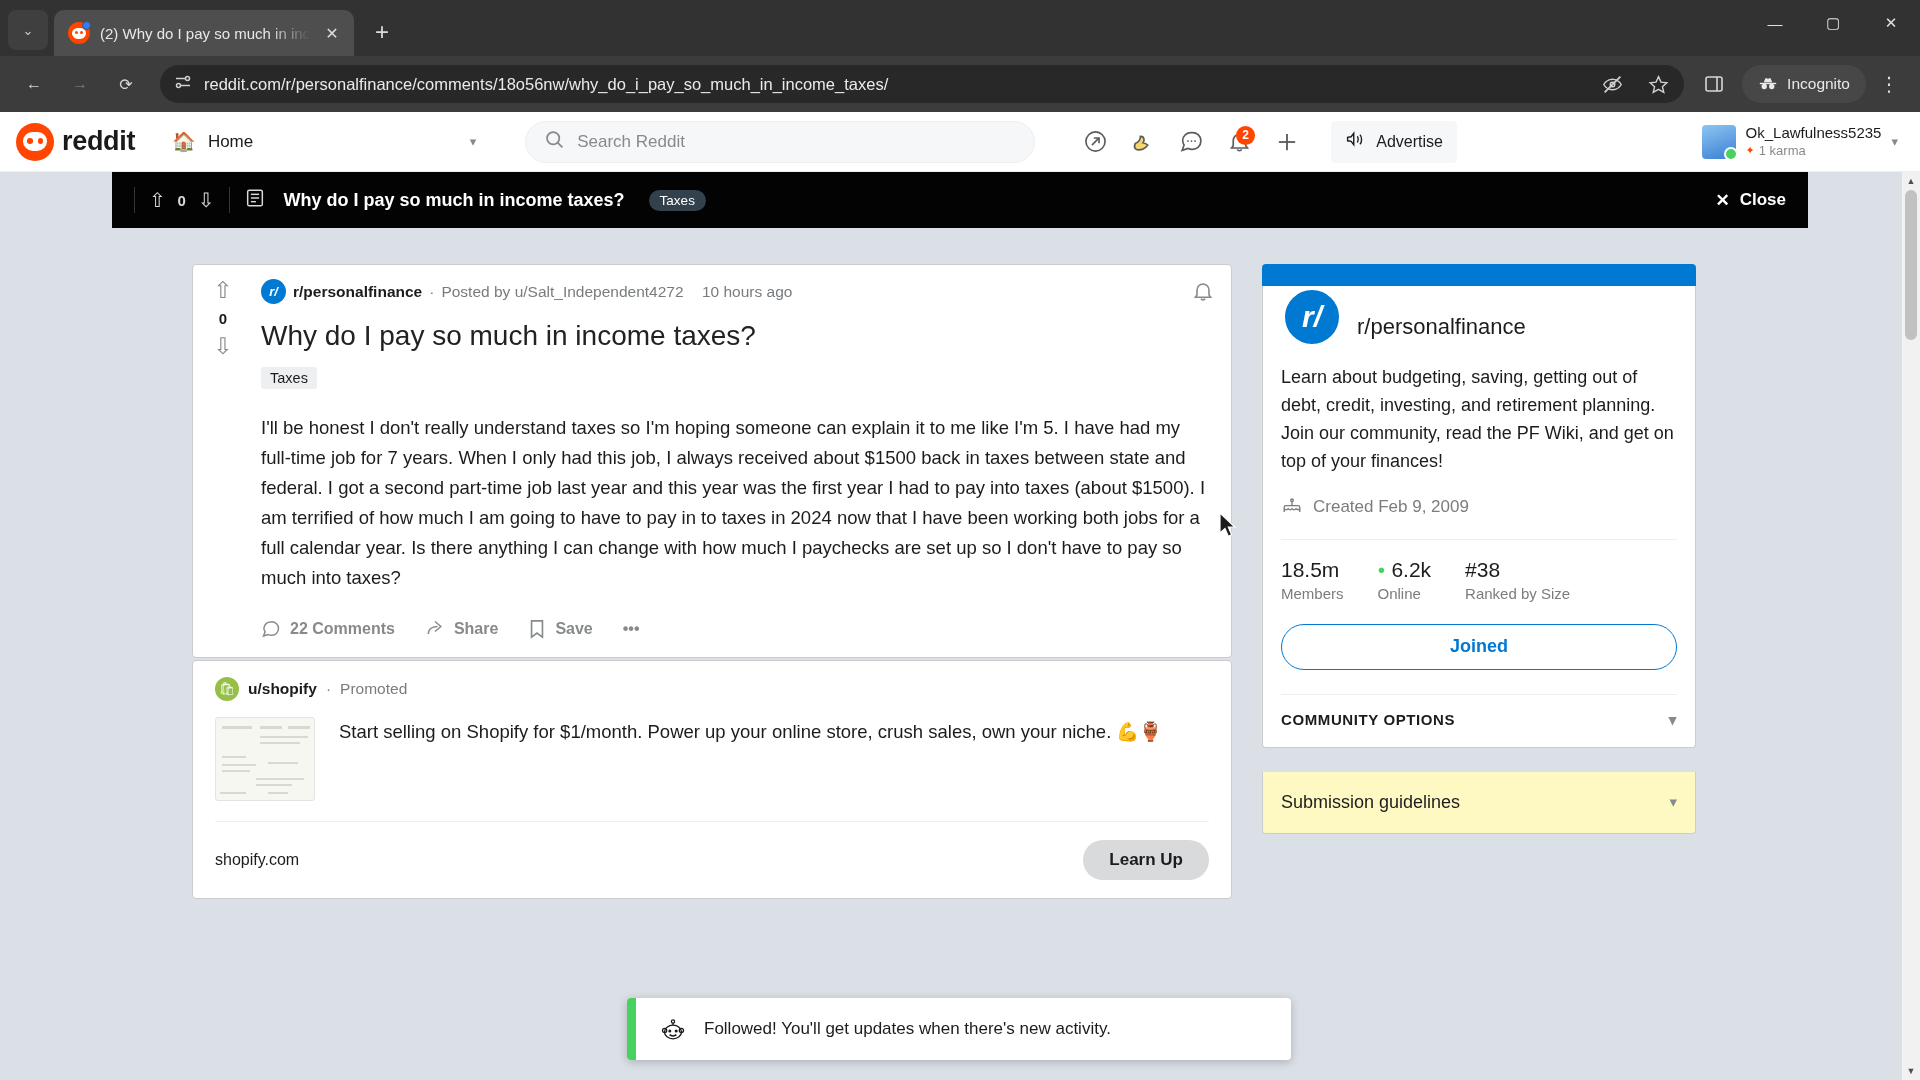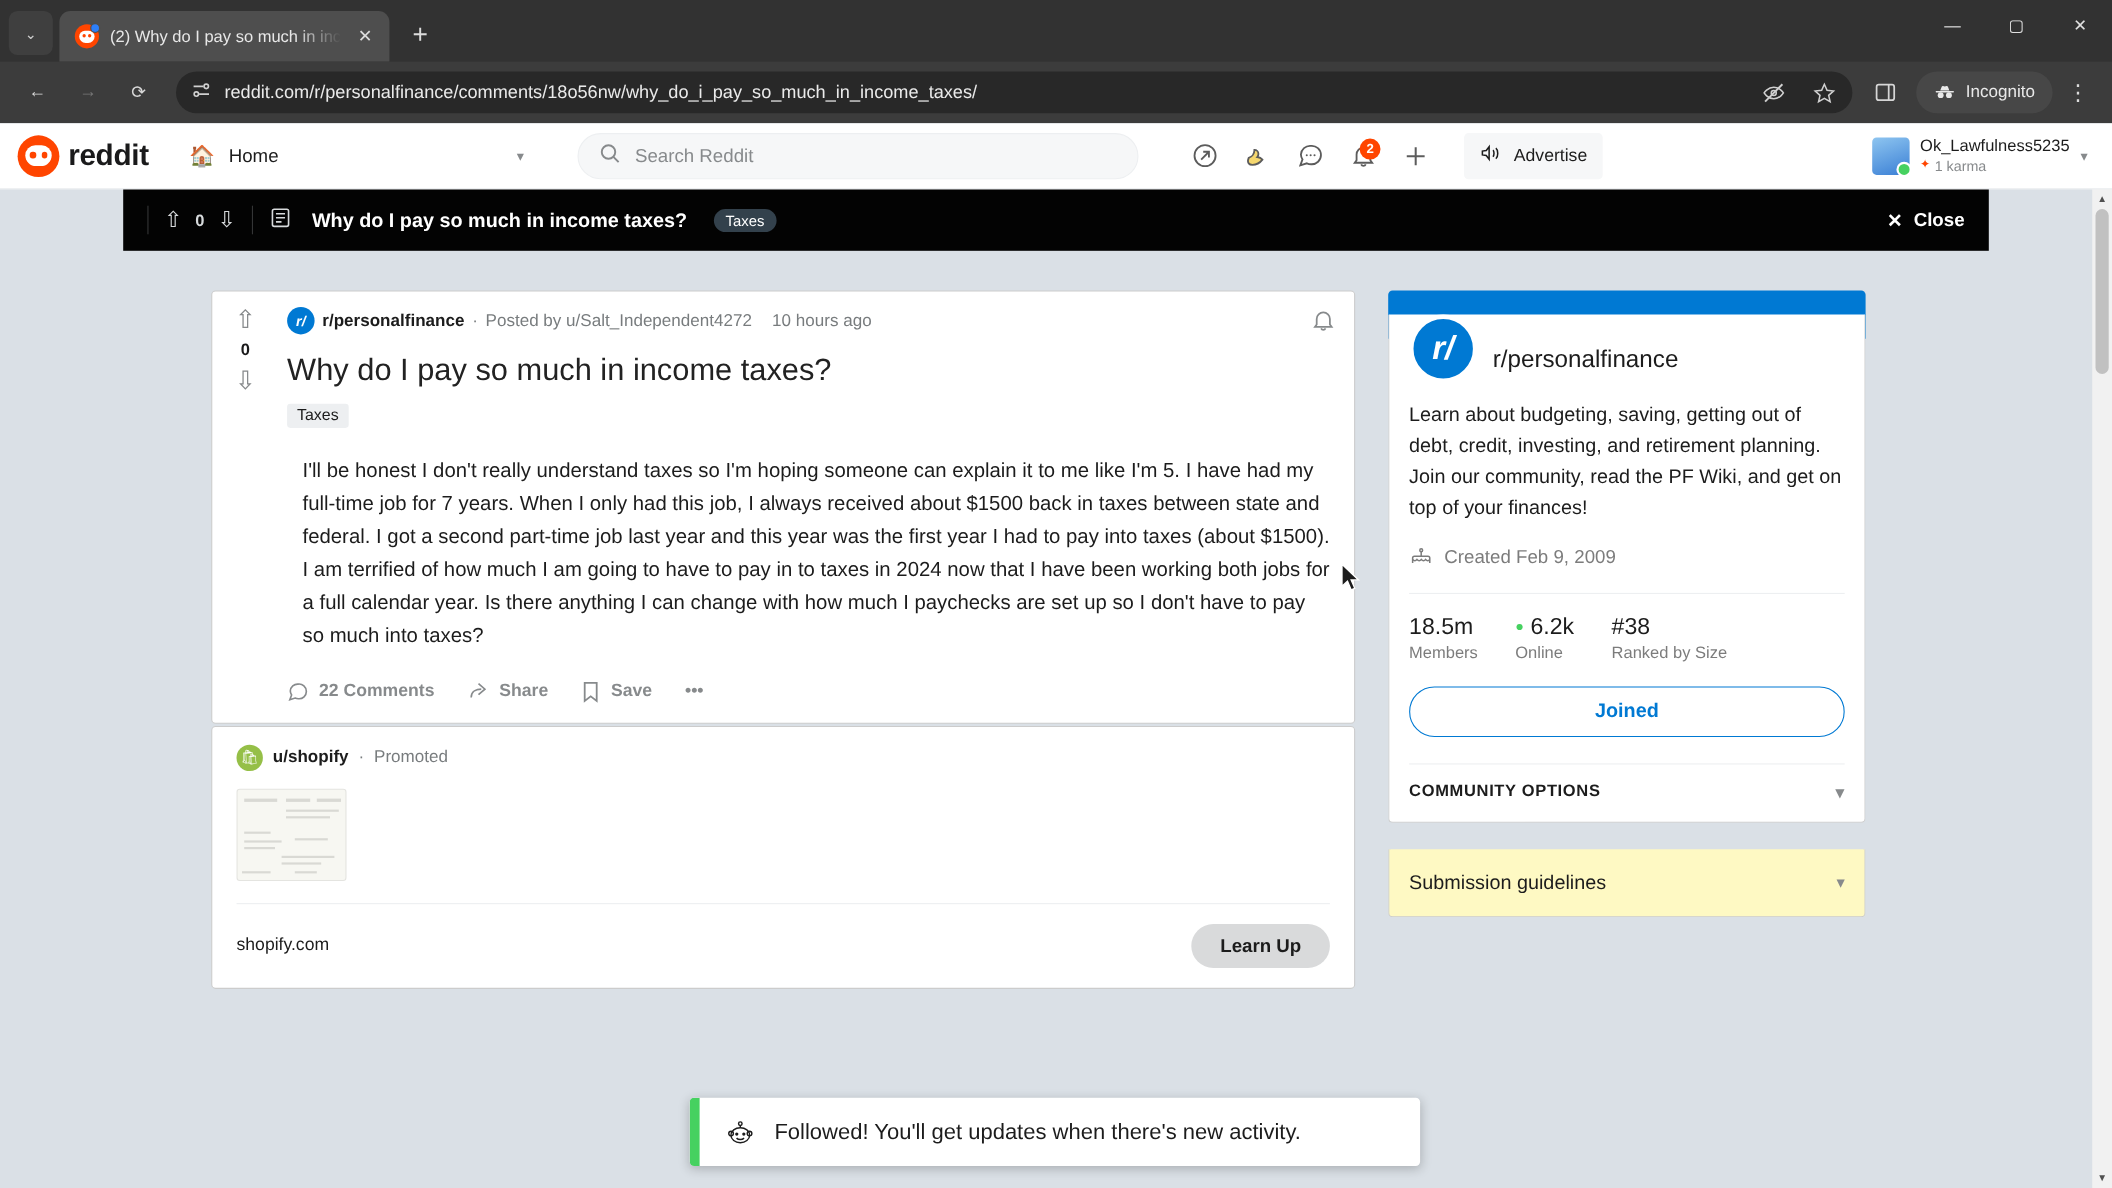--- a/index.html
+++ b/index.html
@@ -124,21 +124,21 @@
   .vote-score { font-size:15px; font-weight:700; color:#1a1a1b; }
   .post-body { flex:1; padding: 14px 22px 10px 8px; position:relative; }
   .post-meta { display:flex; align-items:center; gap:7px; font-size:15.5px; color:#787c7e; }
   .sub-icon { width:25px; height:25px; border-radius:50%; background:#0079d3; color:#fff; font-size:13px; font-weight:700;
     display:flex; align-items:center; justify-content:center; font-style:italic; }
   .sub-name { color:#1c1c1c; font-weight:700; }
   .meta-dot { color:#787c7e; }
   .bell { position:absolute; right:16px; top:14px; color:#878a8c; font-size:22px; }
   .post-title { font-size:28px; font-weight:500; color:#222; margin: 14px 0 0 0; line-height:1.25; }
   .flair { display:inline-block; background:#edeff1; color:#1c1c1c; font-size:14.5px; border-radius:3px; padding:3px 9px; margin-top:14px; }
-  .post-text { margin-top: 24px; font-size:18.5px; line-height:1.62; color:#1c1c1c; max-width: 980px; font-weight:300;margin-left:14px; }
+  .post-text { margin-top: 24px; font-size:18.5px; line-height:1.62; color:#1c1c1c; max-width: 980px; font-weight:300; }
   .post-actions { display:flex; align-items:center; gap:30px; margin-top: 26px; color:#878a8c; font-size:16px; font-weight:700; padding-bottom:8px; }
   .pa { display:flex; align-items:center; gap:9px; }
 
   .promo { margin-top: 2px; padding: 16px 22px 18px 22px; }
   .promo-head { display:flex; align-items:center; gap:9px; font-size:15.5px; color:#787c7e; }
   .promo-av { width:24px; height:24px; border-radius:50%; background:#95bf47; display:flex; align-items:center; justify-content:center; color:#fff; font-size:13px; }
   .promo-user { color:#1c1c1c; font-weight:700; }
   .promo-main { display:flex; gap:24px; margin-top: 16px; }
   .promo-thumb { width:100px; height:84px; border-radius:3px; background:#f7f7f2; border:1px solid #e4e4e0; position:relative; overflow:hidden; }
   .promo-thumb i { position:absolute; background:#d9d9d4; display:block; }
@@ -185,21 +185,21 @@
   .rule-row { display:flex; align-items:center; padding: 20px 18px; font-size:18px; color:#1c1c1c; font-weight:300; }
   .rule-row .chev2 { margin-left:auto; color:#878a8c; font-size:15px; }
 
   
   .toast {
     position:absolute; left:627px; bottom: 20px; width: 664px; height: 62px; background:#fff;
     border-radius:4px; box-shadow: 0 2px 10px rgba(0,0,0,.22); display:flex; align-items:center; overflow:hidden; z-index:20;
   }
   .toast-accent { width:9px; align-self:stretch; background:#46d160; flex:0 0 9px; }
   .toast-ic { width:34px; height:34px; margin: 0 14px 0 20px; display:flex; align-items:center; justify-content:center; color:#1c1c1c; }
-  .toast-txt { font-size:20px; color:#1c1c1c; font-weight:300; }
+  .toast-txt { font-size:17px; color:#1c1c1c; font-weight:300; }
 
   
   .cursor { position:absolute; left:1218px; top:400px; z-index:30; pointer-events:none; }
 
   
   .scrollbar { position:absolute; right:0; top:60px; bottom:0; width:18px; background:#f1f1f1; z-index:6; }
   .scroll-thumb { position:absolute; top:18px; left:3px; width:12px; height:150px; background:#c1c1c1; border-radius:6px; }
   .scroll-arrow { position:absolute; left:0; width:18px; height:18px; display:flex; align-items:center; justify-content:center; color:#505050; font-size:9px; }
 </style>
 </head>
@@ -461,20 +461,21 @@
                 <i style="left:44px;top:24px;width:40px;height:2px"></i>
                 <i style="left:6px;top:38px;width:24px;height:2px"></i>
                 <i style="left:6px;top:46px;width:34px;height:2px"></i>
                 <i style="left:6px;top:52px;width:28px;height:2px"></i>
                 <i style="left:52px;top:44px;width:30px;height:2px"></i>
                 <i style="left:40px;top:60px;width:48px;height:2px"></i>
                 <i style="left:40px;top:66px;width:36px;height:2px"></i>
                 <i style="left:4px;top:74px;width:26px;height:2px"></i>
                 <i style="left:52px;top:74px;width:20px;height:2px"></i>
               </div>
+              <div class="promo-copy">Start selling on Shopify for $1/month. Power up your online store, crush sales, own your niche. 💪🏺</div>
             </div>
             <div class="promo-foot">
               <span class="promo-url">shopify.com</span>
               <button class="signup-btn">Learn Up</button>
             </div>
           </div>
 
 
         </div>
 

